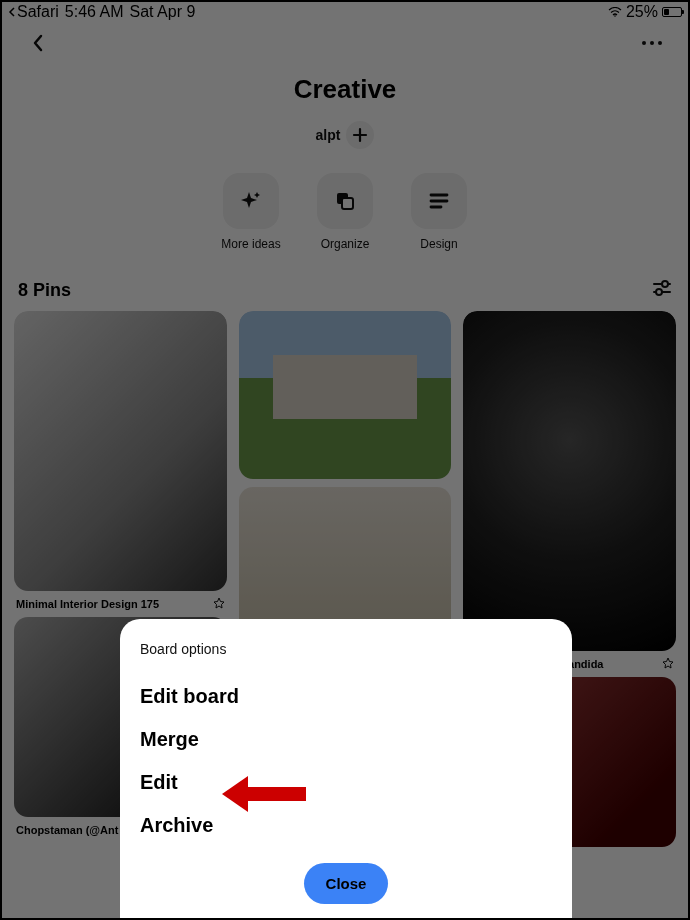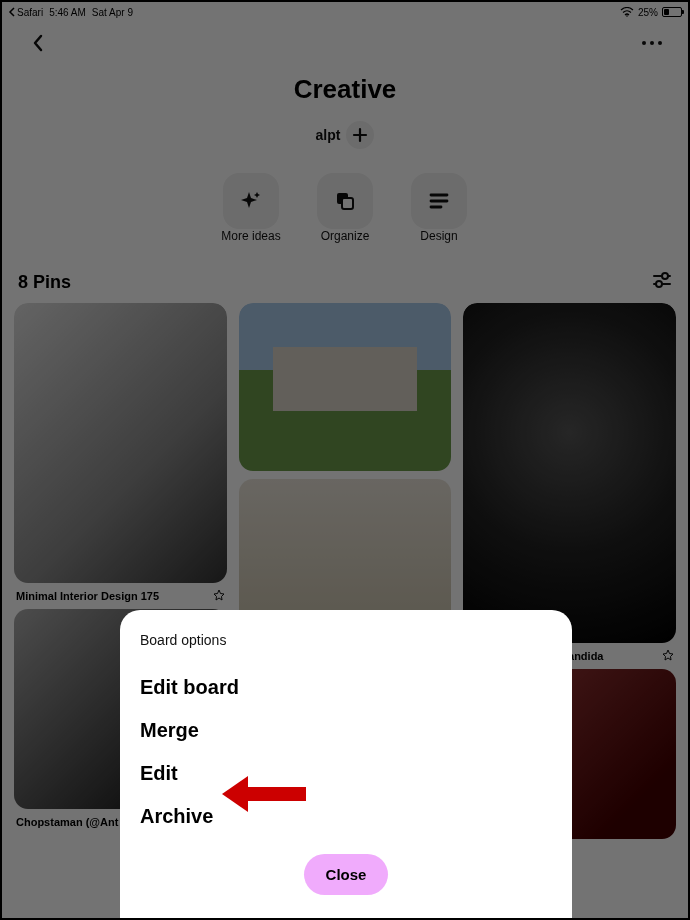--- a/index.html
+++ b/index.html
@@ -1,51 +1,51 @@
 <!DOCTYPE html>
 <html><head>
   <meta charset="utf-8">
   <style>
     * { margin: 0; padding: 0; box-sizing: border-box; font-family: -apple-system, BlinkMacSystemFont, "Segoe UI", sans-serif; }
     body { width: 690px; height: 920px; background: #000; position: relative; overflow: hidden; }
     .frame { position: absolute; top: 2px; left: 2px; right: 2px; bottom: 2px; background: #fff; overflow: hidden; }
-    .status-bar { height: 20px; background: #fff; display: flex; align-items: center; justify-content: space-between; padding: 0 6px; font-size: 10px; font-weight: 500; }
+    .status-bar { height: 20px; background: #fff; display: flex; align-items: center; justify-content: space-between; padding: 0 6px; font-size: 16px; font-weight: 500; }
     .status-left { display: flex; align-items: center; gap: 6px; }
     .status-right { display: flex; align-items: center; gap: 4px; }
     .back-safari { display: flex; align-items: center; gap: 1px; }
     .battery { display: inline-block; width: 20px; height: 10px; border: 1px solid #000; border-radius: 2px; position: relative; }
     .battery::after { content: ''; position: absolute; right: -3px; top: 2px; width: 2px; height: 4px; background: #000; border-radius: 0 1px 1px 0; }
     .battery-fill { position: absolute; left: 1px; top: 1px; bottom: 1px; width: 25%; background: #000; border-radius: 1px; }
     .header { position: relative; height: 42px; display: flex; align-items: center; justify-content: space-between; padding: 0 24px; }
     .back-btn, .more-btn { cursor: pointer; width: 24px; height: 24px; display: flex; align-items: center; justify-content: center; }
     .title-area { text-align: center; padding: 10px 0 6px; }
     .board-title { font-size: 26px; font-weight: 700; }
     .collab-row { display: flex; align-items: center; justify-content: center; gap: 6px; padding: 10px 0; }
     .collab-chip { font-size: 14px; font-weight: 600; color: #111; }
     .add-collab { width: 28px; height: 28px; border-radius: 50%; background: #efefef; display: flex; align-items: center; justify-content: center; cursor: pointer; }
     .action-row { display: flex; justify-content: center; gap: 26px; padding: 14px 0 10px; }
-    .action-col { display: flex; flex-direction: column; align-items: center; width: 68px; justify-content: space-between; }
+    .action-col { display: flex; flex-direction: column; align-items: center; gap: 8px; width: 68px; justify-content: space-between; }
     .action-icon-wrap { width: 56px; height: 56px; border-radius: 16px; background: #efefef; display: flex; align-items: center; justify-content: center; cursor: pointer; }
     .action-label { font-size: 12px; color: #111; }
     .pins-header { display: flex; align-items: center; justify-content: space-between; padding: 18px 16px 10px; }
     .pins-count { font-size: 18px; font-weight: 700; }
     .filter-btn { cursor: pointer; }
     .grid { display: grid; grid-template-columns: repeat(3, 1fr); gap: 12px; padding: 0 12px; }
     .pin { border-radius: 14px; overflow: hidden; }
     .pin-img { width: 100%; background: #ccc; border-radius: 14px; }
     .pin-img.tall { height: 280px; }
     .pin-img.mid { height: 340px; }
     .pin-title-row { display: flex; align-items: flex-start; justify-content: space-between; padding: 6px 2px; gap: 20px; }
     .pin-title { font-size: 11px; font-weight: 600; line-height: 1.3; }
     .dimmer { position: absolute; inset: 0; background: rgba(0,0,0,0.55); }
-    .sheet { position: absolute; left: 118px; bottom: 0; width: 452px; background: #fff; border-radius: 20px 20px 0 0; padding: 22px 20px 23px; z-index: 10; }
+    .sheet { position: absolute; left: 118px; bottom: 0; width: 452px; background: #fff; border-radius: 20px 20px 0 0; padding: 22px 20px 14px; z-index: 10; }
     .sheet-title { font-size: 14px; color: #111; margin-bottom: 18px; }
     .sheet-item { font-size: 20px; font-weight: 600; padding: 10px 0; cursor: pointer; }
     .sheet-close-row { display: flex; justify-content: center; padding-top: 16px; }
-    .sheet-close { background: #f0abfc; border: none; border-radius: 22px; padding: 12px 22px; font-size: 15px; font-weight: 600; cursor: pointer; }
+    .sheet-close { background: #3b82f6; border: none; border-radius: 22px; padding: 12px 22px; font-size: 15px; font-weight: 600; cursor: pointer; }
     .arrow { position: absolute; left: 218px; bottom: 102px; z-index: 20; pointer-events: none; }
     
     .img1 { background: linear-gradient(135deg,#ddd 0%,#888 60%,#333 100%); }
     .img2 { background: linear-gradient(#a8c9e8 0%,#a8c9e8 40%,#6a9a4a 40%,#6a9a4a 100%); position: relative; }
     .img2::after { content:''; position:absolute; left:16%; right:16%; top:26%; bottom:36%; background:#d9d2c7; }
     .img3 { background: radial-gradient(circle at 50% 38%,#555 0%,#222 50%,#000 100%); }
     .img4 { background: linear-gradient(135deg,#aaa 0%,#333 70%,#000 100%); }
     .img5 { background: linear-gradient(135deg,#a44 0%,#400 80%); }
   </style>
 </head>

